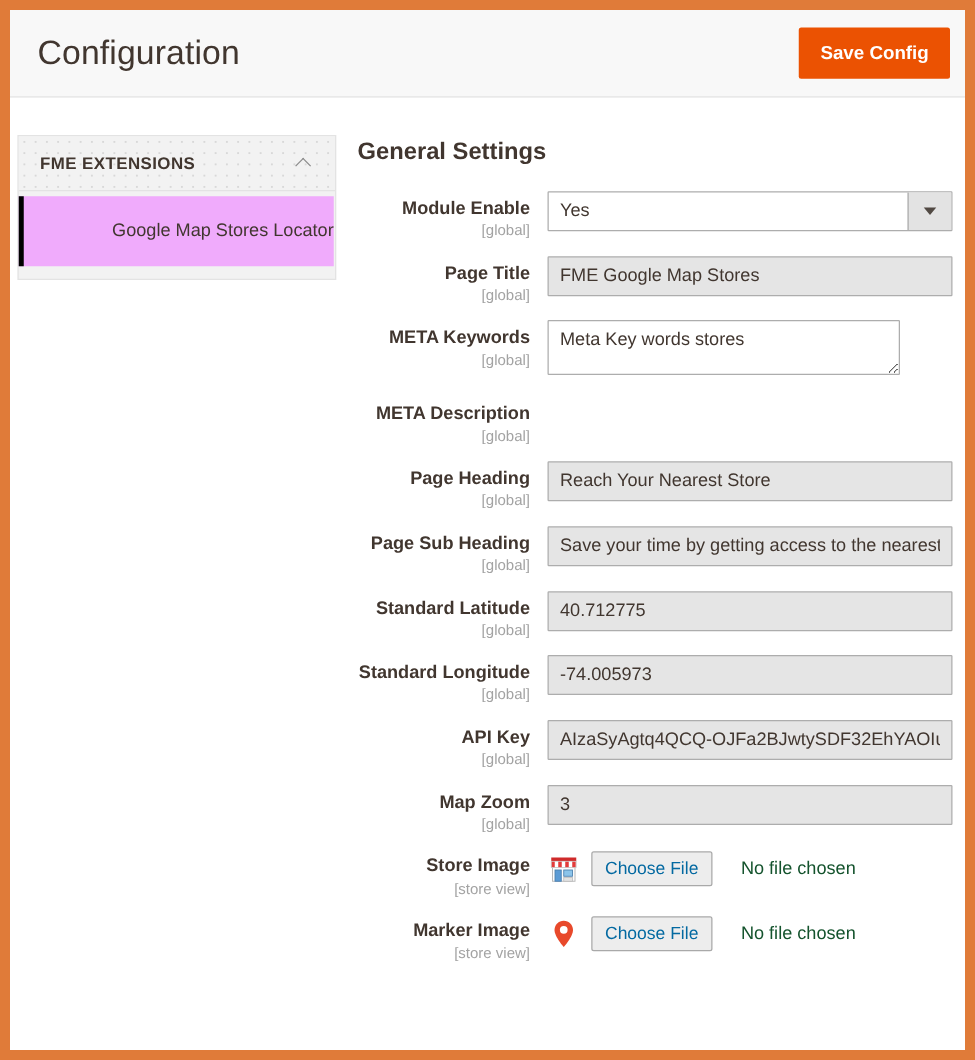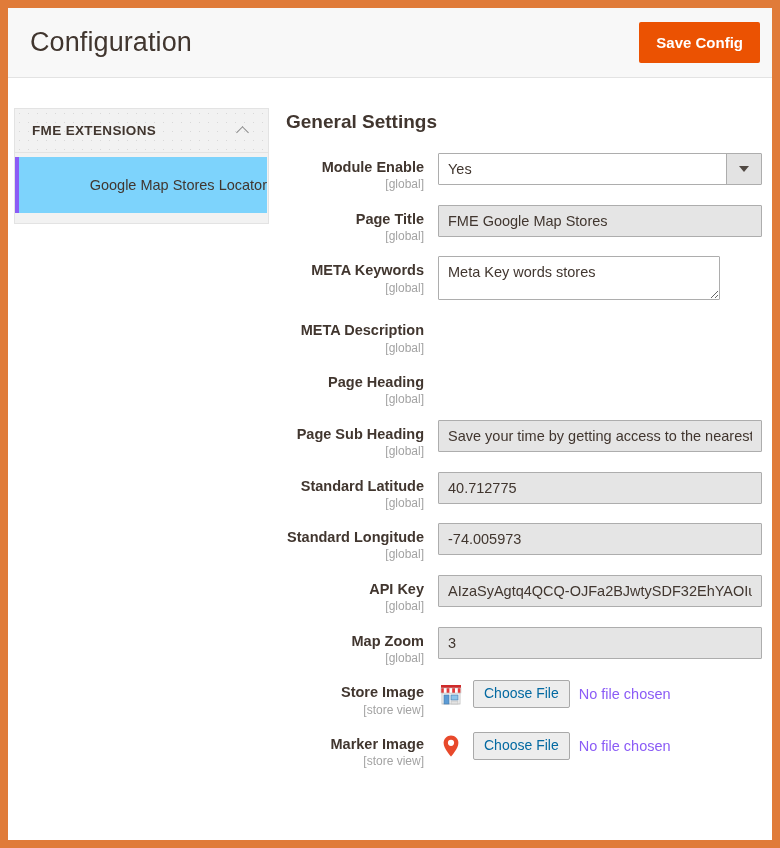--- a/index.html
+++ b/index.html
@@ -106,22 +106,22 @@
     width: 8px;
     height: 8px;
     border-left: 1.6px solid #8a8a8a;
     border-top: 1.6px solid #8a8a8a;
     transform: rotate(45deg);
   }
   .sidebar-items {
     padding: 4px 0 9px 0;
   }
   .sidebar-item {
-    background: #7dd3fc;
-    border-left: 4px solid #8b5cf6;
+    background: #f0abfc;
+    border-left: 4px solid #000000;
     padding: 20px 0 20px 17px;
     font-size: 14.5px;
     color: #41362f;
     cursor: pointer;
     margin-right: 1px;
   }
 
   
   .content {
     flex: 1;
@@ -259,22 +259,22 @@
     color: #0369a1;
     font-size: 14px;
     font-family: "Liberation Sans", sans-serif;
     padding: 4px 10px;
     border-radius: 2px;
     cursor: pointer;
     line-height: 1.25;
   }
   .no-file-text {
     font-size: 14.5px;
-    color: #8b5cf6;
-    margin-left: 9px;
+    color: #14532d;
+    margin-left: 23px;
   }
 </style>
 </head>
 <body>
 
 <div class="page-frame">
 
   <div class="page-header">
     <div class="page-title">Configuration</div>
     <button class="save-config-btn">Save Config</button>
@@ -336,20 +336,23 @@
         <div class="field-label">
           <span class="field-label-text">META Description</span>
           <span class="field-scope">[global]</span>
         </div>
       </div>
 
       <div class="field-row">
         <div class="field-label">
           <span class="field-label-text">Page Heading</span>
           <span class="field-scope">[global]</span>
+        </div>
+        <div class="field-control">
+          <input class="text-input" type="text" value="Reach Your Nearest Store" style="">
         </div>
       </div>
 
       <div class="field-row">
         <div class="field-label">
           <span class="field-label-text">Page Sub Heading</span>
           <span class="field-scope">[global]</span>
         </div>
         <div class="field-control">
           <input class="text-input" type="text" value="Save your time by getting access to the nearest store" style="">

